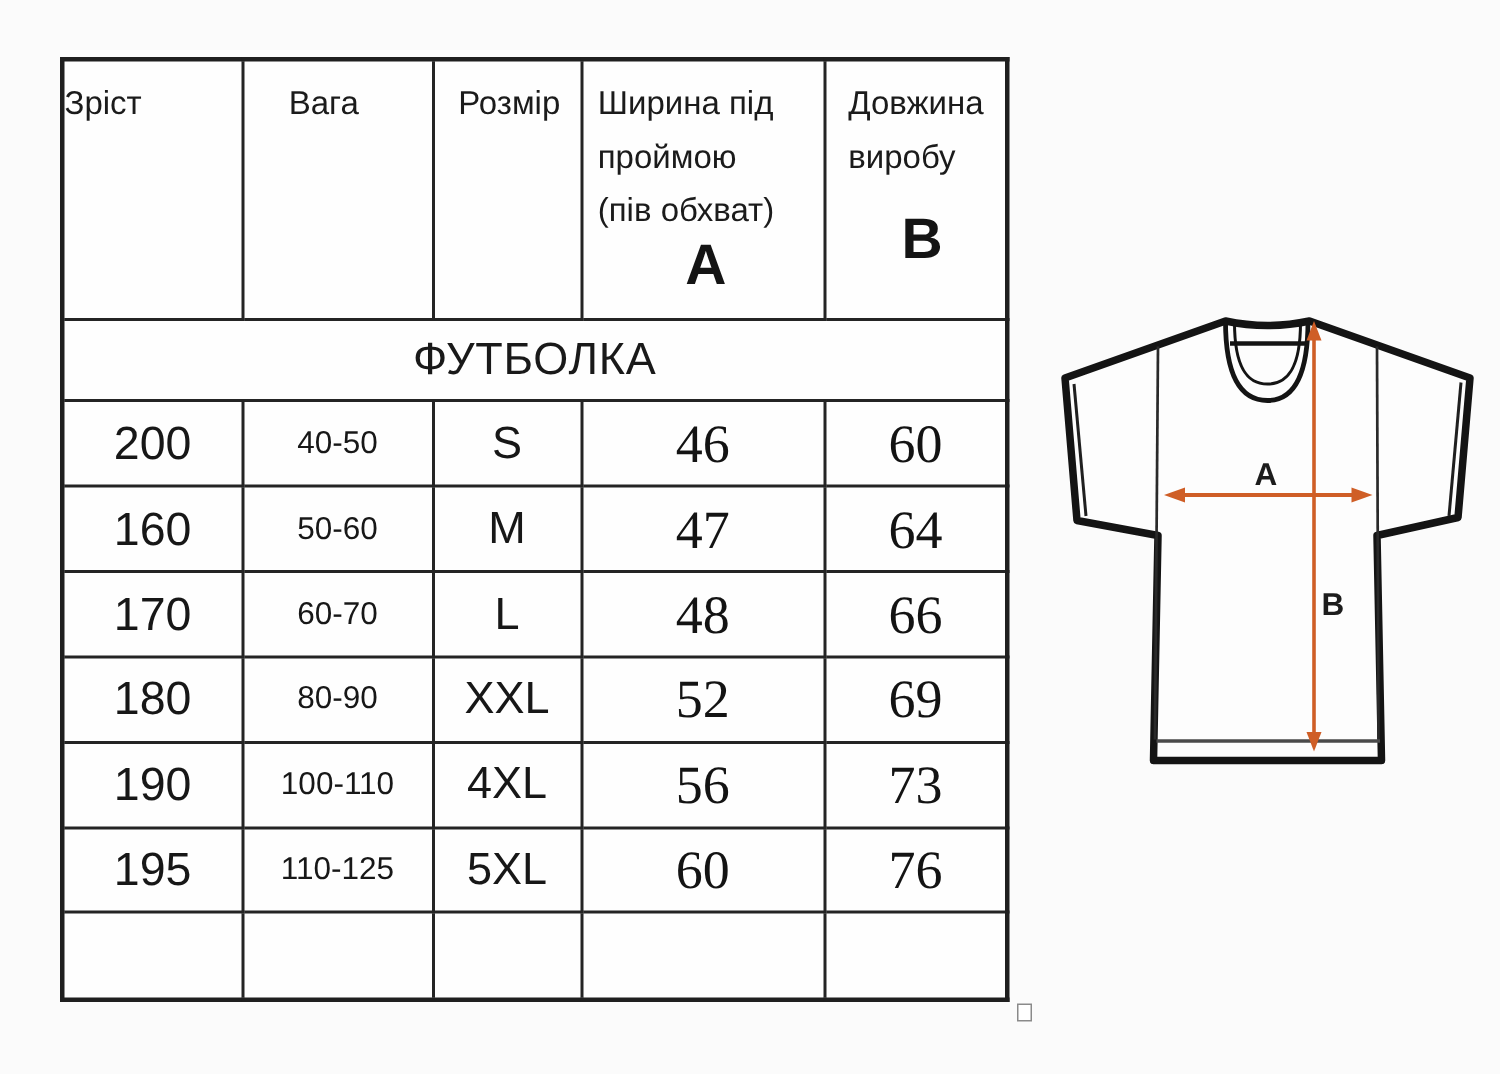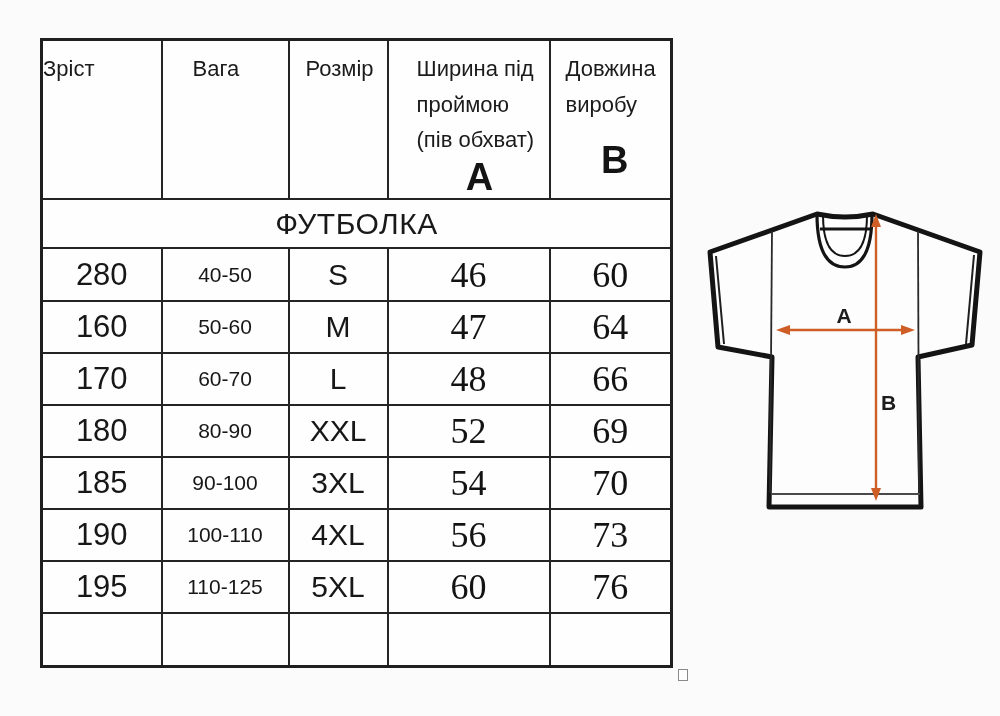--- a/index.html
+++ b/index.html
@@ -25,21 +25,21 @@
   table.size-table td, table.size-table th{
     border:2px solid #242424;
     padding:0;
     font-weight:normal;
   }
   
   tr.hdr{height:144px;}
   th.hcell{vertical-align:top;text-align:left;}
   .hpad{padding:10px 6px 4px 0;}
   .pl1{} .pl2{padding-left:30px;} .pl3{padding-left:16px;}
-  .pl4{padding-left:28px;} .pl5{padding-left:15px;}
+  .pl4{padding-left:10px;} .pl5{padding-left:15px;}
   .hdr-text{font-size:22px;line-height:1.62;color:#1b1b1b;white-space:nowrap;}
   .hdr-flex{display:flex;flex-direction:column;justify-content:space-between;height:130px;}
   .hdr-letter{
     align-self:center;text-align:center;
     font-size:38px;font-weight:600;color:#141414;line-height:1;
     padding-bottom:2px;
   }
   
   tr.section{height:46px;}
   td.section-cell{
@@ -115,21 +115,21 @@
             <div class="hdr-letter">B</div>
           </div>
         </th>
       </tr>
 
       <tr class="section">
         <td class="section-cell" colspan="5">ФУТБОЛКА</td>
       </tr>
 
       <tr class="data">
-        <td class="c-height">280</td>
+        <td class="c-height">200</td>
         <td class="c-weight">40-50</td>
         <td class="c-size">S</td>
         <td class="c-serif">46</td>
         <td class="c-serif">60</td>
       </tr>
       <tr class="data">
         <td class="c-height">160</td>
         <td class="c-weight">50-60</td>
         <td class="c-size">M</td>
         <td class="c-serif">47</td>
@@ -141,27 +141,20 @@
         <td class="c-size">L</td>
         <td class="c-serif">48</td>
         <td class="c-serif">66</td>
       </tr>
       <tr class="data">
         <td class="c-height">180</td>
         <td class="c-weight">80-90</td>
         <td class="c-size">XXL</td>
         <td class="c-serif">52</td>
         <td class="c-serif">69</td>
-      </tr>
-      <tr class="data">
-        <td class="c-height">185</td>
-        <td class="c-weight">90-100</td>
-        <td class="c-size">3XL</td>
-        <td class="c-serif">54</td>
-        <td class="c-serif">70</td>
       </tr>
       <tr class="data">
         <td class="c-height">190</td>
         <td class="c-weight">100-110</td>
         <td class="c-size">4XL</td>
         <td class="c-serif">56</td>
         <td class="c-serif">73</td>
       </tr>
       <tr class="data">
         <td class="c-height">195</td>

